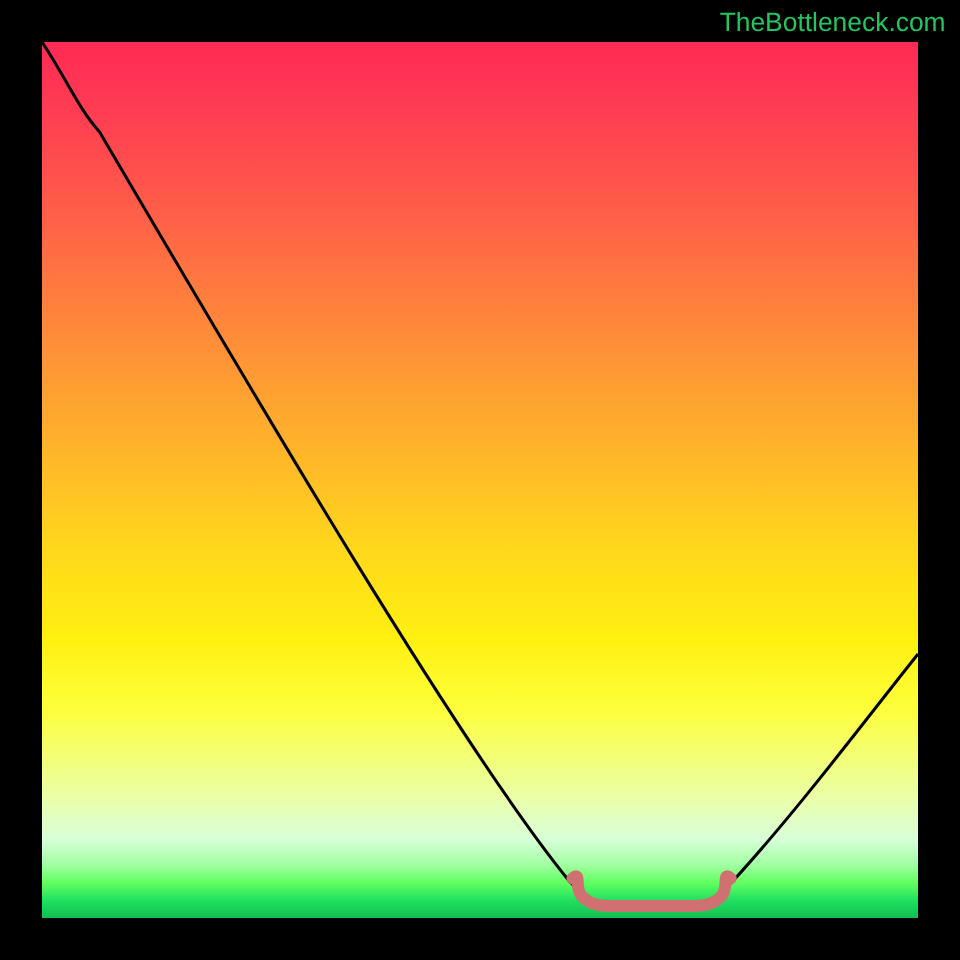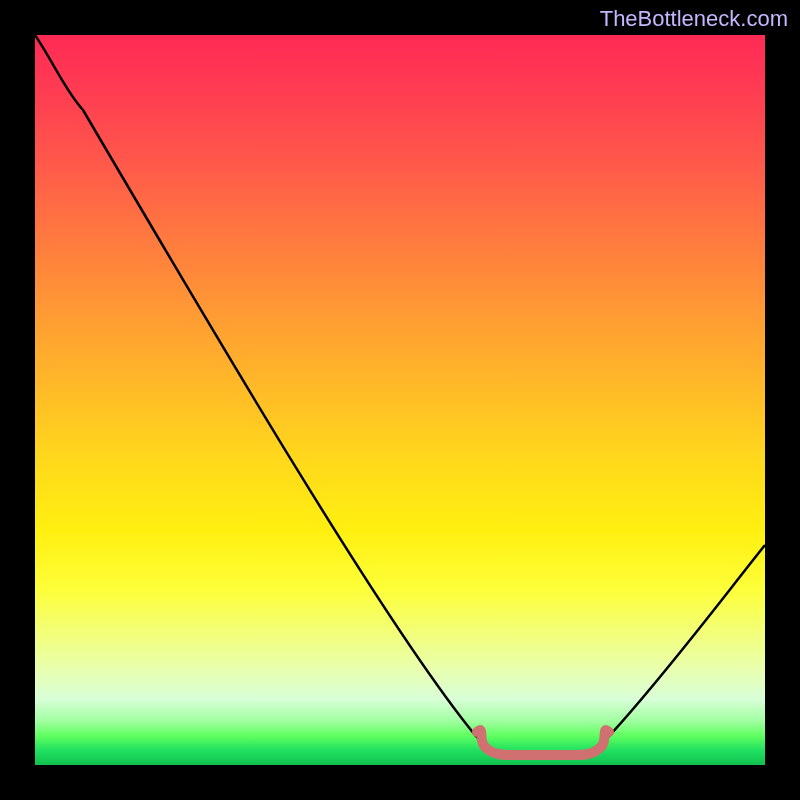--- a/index.html
+++ b/index.html
@@ -7,21 +7,21 @@
     width: 800px;
     height: 800px;
     background: #000;
     position: relative;
     font-family: Arial, sans-serif;
   }
   .attribution {
     position: absolute;
     top: 6px;
     right: 12px;
-    color: #c4b5fd;
+    color: #22c55e;
     font-size: 22px;
     font-weight: 500;
     z-index: 10;
     margin-left: 48px;
   }
   .plot-area {
     position: absolute;
     left: 35px;
     top: 35px;
     width: 730px;

